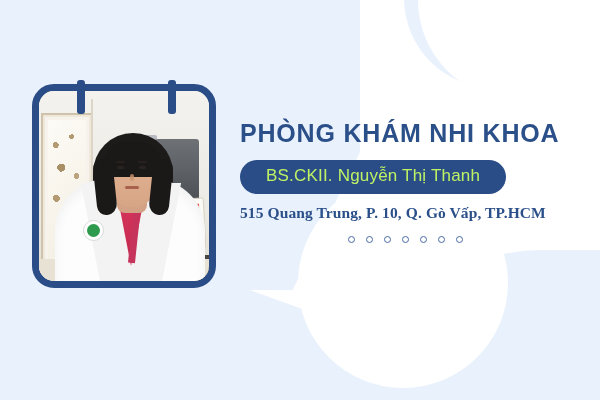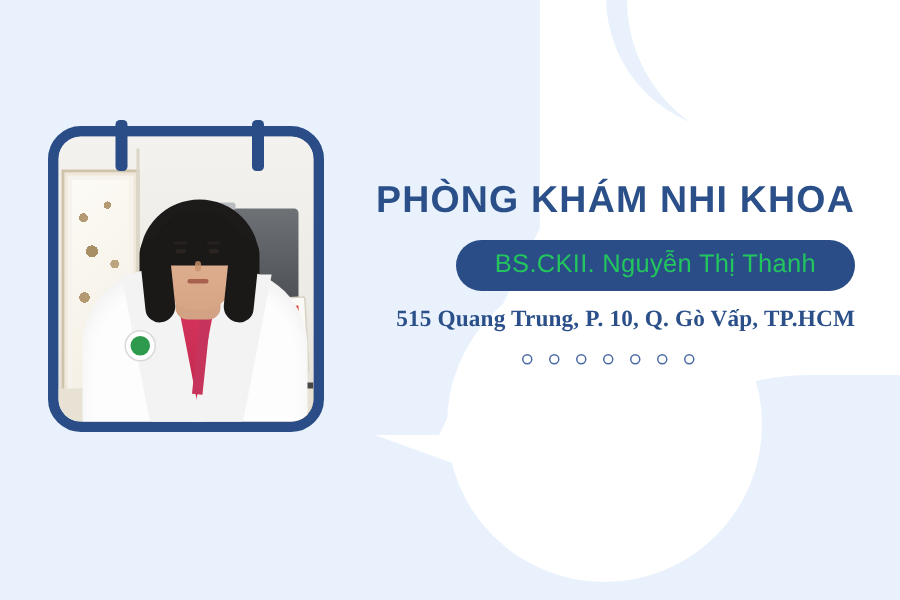--- a/index.html
+++ b/index.html
@@ -196,28 +196,28 @@
     background:#1b1818;transform:rotate(6deg);
   }
   .ph-eyeL,.ph-eyeR{position:absolute;width:7px;height:3px;border-radius:2px;background:#2b2320;bottom:112px;}
   .ph-eyeL{left:78px;} .ph-eyeR{left:100px;}
   .ph-browL,.ph-browR{position:absolute;width:9px;height:2px;border-radius:2px;background:#2b2320;bottom:118px;opacity:.75;}
   .ph-browL{left:77px;} .ph-browR{left:99px;}
   .ph-mouth{position:absolute;left:86px;bottom:92px;width:14px;height:3px;border-radius:3px;background:#a9614f;}
   .ph-nose{position:absolute;left:91px;bottom:100px;width:4px;height:7px;border-radius:2px;background:#c9936f;opacity:.8;}
 
   
-  #text-block{position:absolute;left:240px;top:120px;width:330px;z-index:5;text-align:right;}
+  #text-block{position:absolute;left:240px;top:120px;width:330px;z-index:5;text-align:left;}
 
   #clinic-title{
     font-size:25px;font-weight:bold;letter-spacing:.8px;color:#2b5089;
     line-height:1.1;margin:0 0 12px 0;white-space:nowrap;
   }
   #doctor-badge{
-    display:inline-block;background:#2a4d87;color:#22c55e;
+    display:inline-block;background:#2a4d87;color:#bef264;
     border-radius:18px;padding:6px 26px 8px 26px;
     font-size:17px;font-weight:normal;letter-spacing:.2px;white-space:nowrap;
     margin:0 0 10px 0;
   }
   #clinic-address{
     font-family:Liberation Serif, serif;
     font-size:15.5px;font-weight:bold;color:#2b5089;letter-spacing:.1px;
     white-space:nowrap;margin:0 0 14px 0;
   }
   #dot-row{display:flex;justify-content:center;gap:11px;}

